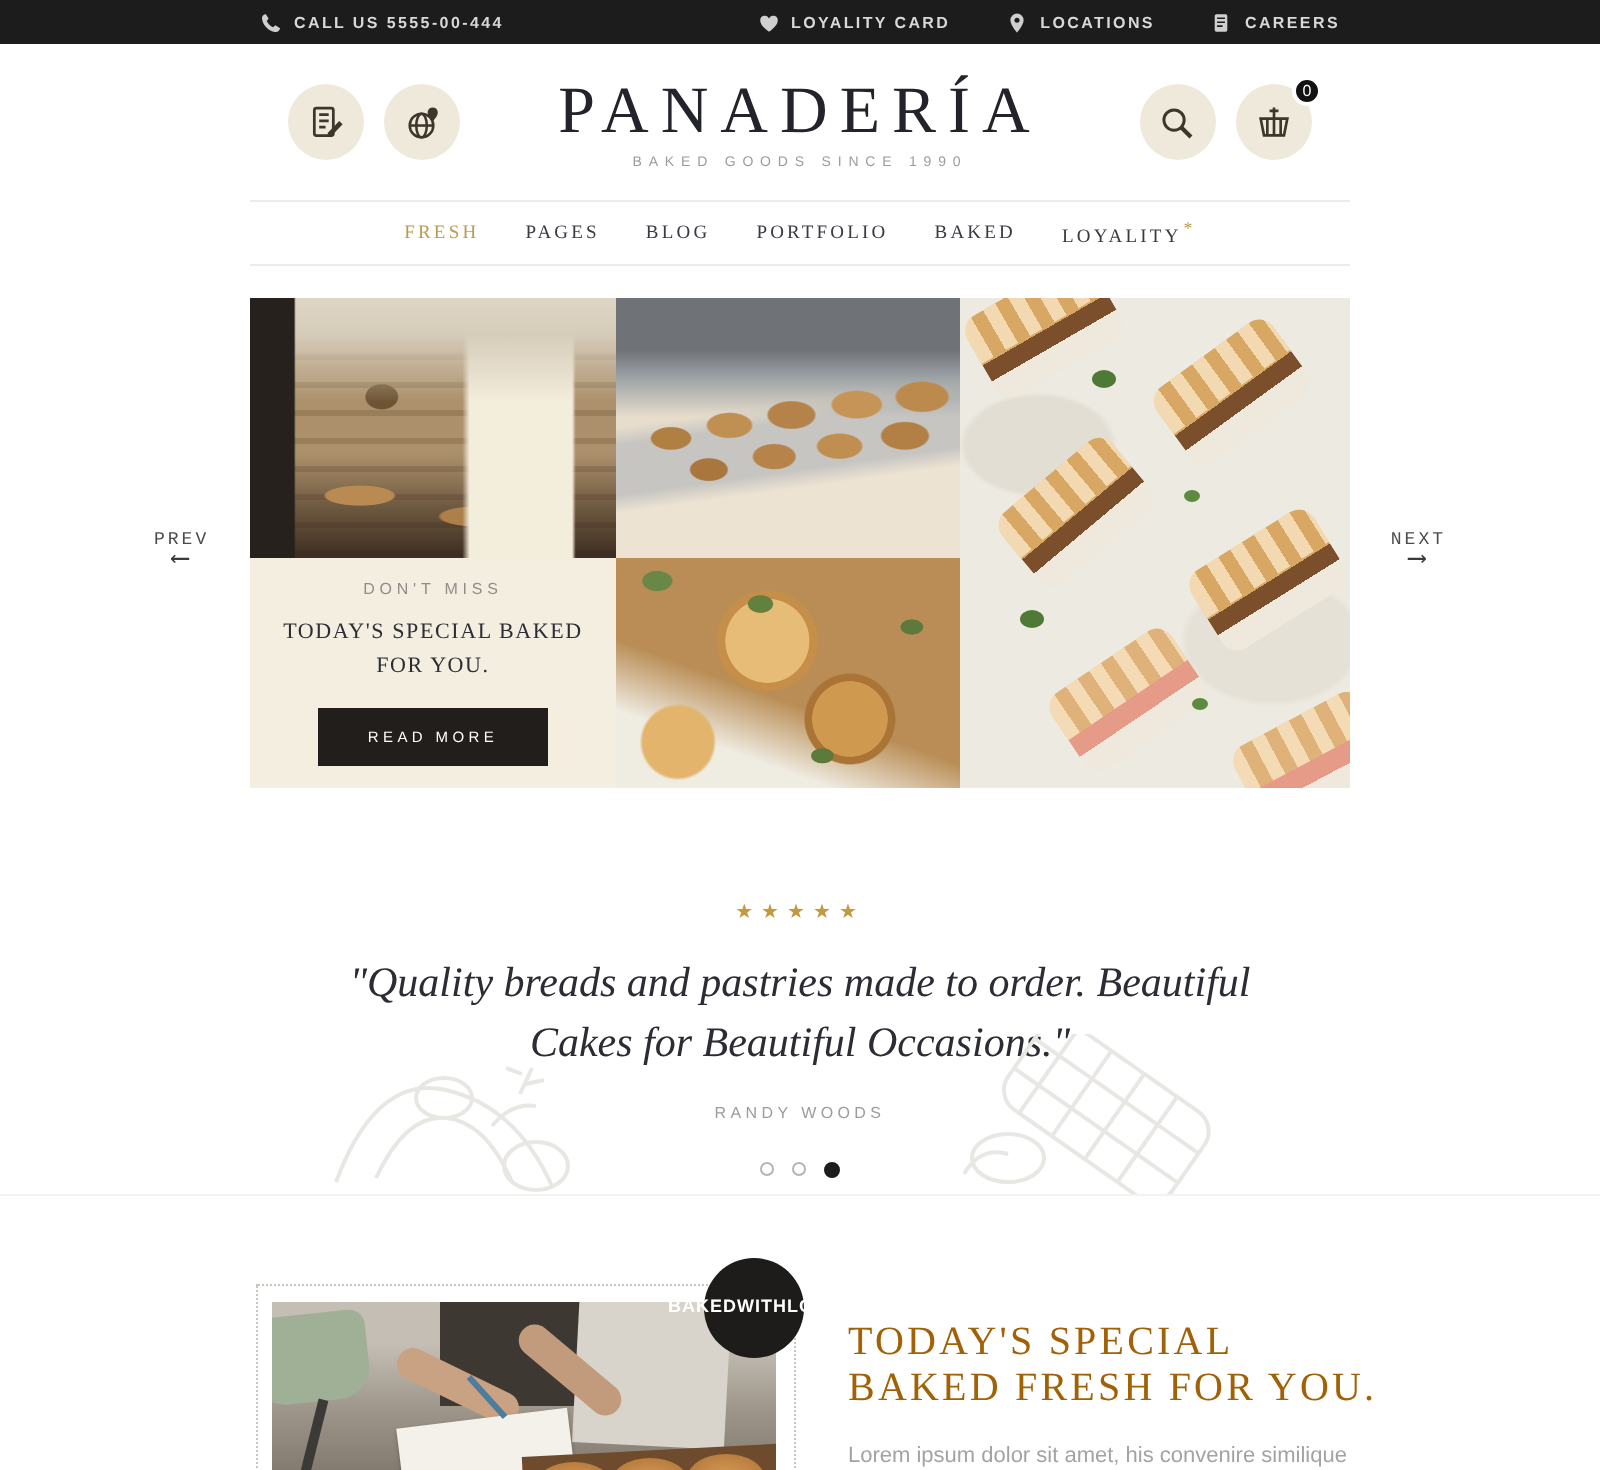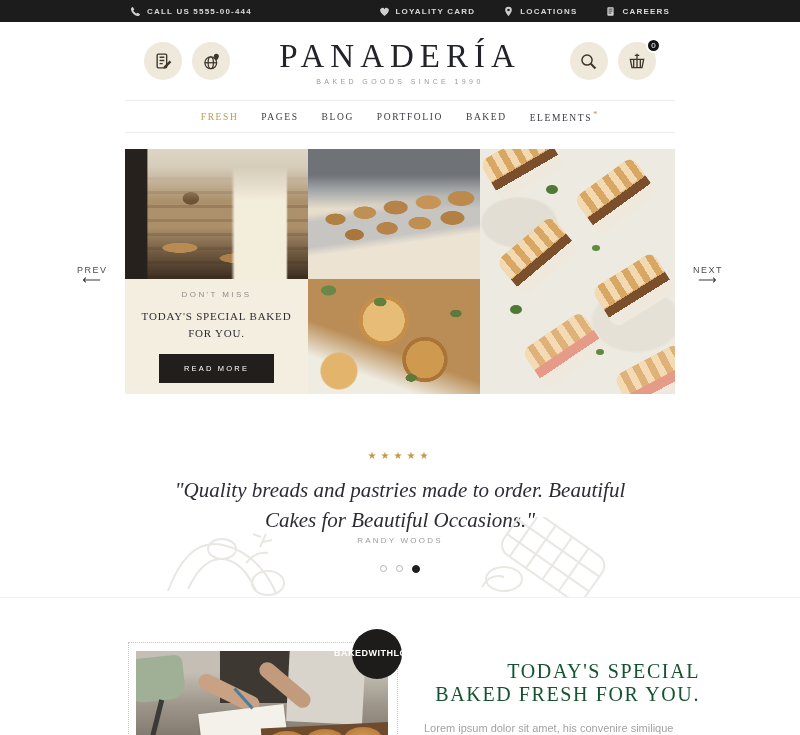--- a/index.html
+++ b/index.html
@@ -96,31 +96,31 @@
           repeating-linear-gradient(90deg, rgba(247,226,191,.85) 0 7px, rgba(0,0,0,0) 7px 14px),
           linear-gradient(180deg,#d8a763 0 52%, #7c4f2c 52% 72%, #efe9dd 72%);
         background-size:100% 50%, 100% 100%; }
   .sw.pink { background-image:
           repeating-linear-gradient(90deg, rgba(247,226,191,.85) 0 7px, rgba(0,0,0,0) 7px 14px),
           linear-gradient(180deg,#dfb279 0 50%, #e59b88 50% 72%, #efe9dd 72%); }
   .herb { position:absolute; width:12px; height:9px; border-radius:50%; background:#4e7a36; }
   .herb.s { width:8px; height:6px; background:#5d8a40; }
 
   .slider-ctrl { position:absolute; top:116px; background:none; border:none; color:#4c4c4c;
-                 font-family:Liberation Sans, sans-serif; font-size:9px; letter-spacing:1.5px;
+                 font-family:Liberation Mono, monospace; font-size:9px; letter-spacing:1.5px;
                  cursor:pointer; text-align:center; }
   .slider-ctrl .arrow { display:block; font-size:13px; margin-top:-3px; color:#3a3a3a; }
   .prev { left:-48px; } .next { right:-48px;text-align:center; }
 
   
   .testimonial { position:relative; text-align:center; padding-top:56px; height:203px; }
   .stars { font-size:10px; letter-spacing:4px; color:#c49a3f; }
   .quote { max-width:465px; margin:15px auto 0; font-family:"Liberation Serif",serif; font-style:italic;
            font-size:21px; color:#2c2c34; line-height:1.42; font-weight:400; }
-  .author { font-size:8px; letter-spacing:2.2px; color:#9c9c9c; }
+  .author { margin-top:15px; font-size:8px; letter-spacing:2.2px; color:#9c9c9c; }
   .dots { margin-top:20px; display:flex; justify-content:center; align-items:center; gap:9px; }
   .dot { width:7px; height:7px; border-radius:50%; border:1px solid #b5b5b5; background:transparent;
          padding:0; cursor:pointer; }
   .dot.active { width:8px; height:8px; background:#1d1d1d; border-color:#1d1d1d; }
   .sketch { position:absolute; bottom:0; }
   .sketch-left { left:148px; } .sketch-right { right:168px; }
 
   
   .special { position:relative; border-top:1px solid #f2f2f2; height:138px; }
   .photo-frame { position:absolute; left:128px; top:44px; width:270px; height:160px;
@@ -141,21 +141,21 @@
   .board { left:126px; top:74px; width:134px; height:46px; background:#6e4b2c; transform:rotate(-3deg); }
   .cr { width:38px; height:23px; border-radius:50%;
         background:radial-gradient(closest-side,#d79a55,#b97e3f); }
   .cr1 { left:132px; top:80px; } .cr2 { left:170px; top:78px; } .cr3 { left:208px; top:76px; }
   .love-badge { position:absolute; left:352px; top:31px; width:50px; height:50px; border-radius:50%;
                 background:#1d1c1a; color:#fff; display:flex; align-items:center;
                 justify-content:center; z-index:3; }
   .love-badge span { font-size:9px; font-weight:bold; letter-spacing:.5px; line-height:1.1; }
   .special-text { position:absolute; left:424px; top:62px; width:276px; }
   .special-title { font-family:"Liberation Serif",serif; font-size:20px; letter-spacing:1.6px;
-                   color:#14532d; line-height:1.14; font-weight:400;text-align:right; }
+                   color:#a16207; line-height:1.14; font-weight:400; }
   .special-title span { display:block; }
   .special-body { margin-top:14px; font-size:11px; line-height:1.5; color:#a3a3a3; width:264px; }
 </style>
 </head>
 <body>
 
 <div class="page">
 
   <header class="topbar">
     <div class="topbar-inner">
@@ -231,21 +231,21 @@
       </div>
     </div>
   </div>
 
   <nav class="mainnav">
     <a class="nav-link active">FRESH</a>
     <a class="nav-link">PAGES</a>
     <a class="nav-link">BLOG</a>
     <a class="nav-link">PORTFOLIO</a>
     <a class="nav-link">BAKED</a>
-    <a class="nav-link"><span>ELEMENTS</span><sup class="nav-star">*</sup></a>
+    <a class="nav-link"><span>LOYALITY</span><sup class="nav-star">*</sup></a>
   </nav>
 
   <section class="slider-wrap">
     <div class="slides">
       <div class="cell cafe"></div>
       <div class="cell croissants"></div>
       <div class="cell promo">
         <div class="promo-eyebrow">DON'T MISS</div>
         <h2 class="promo-title">TODAY'S SPECIAL BAKED FOR YOU.</h2>
         <button class="promo-cta">READ MORE</button>

